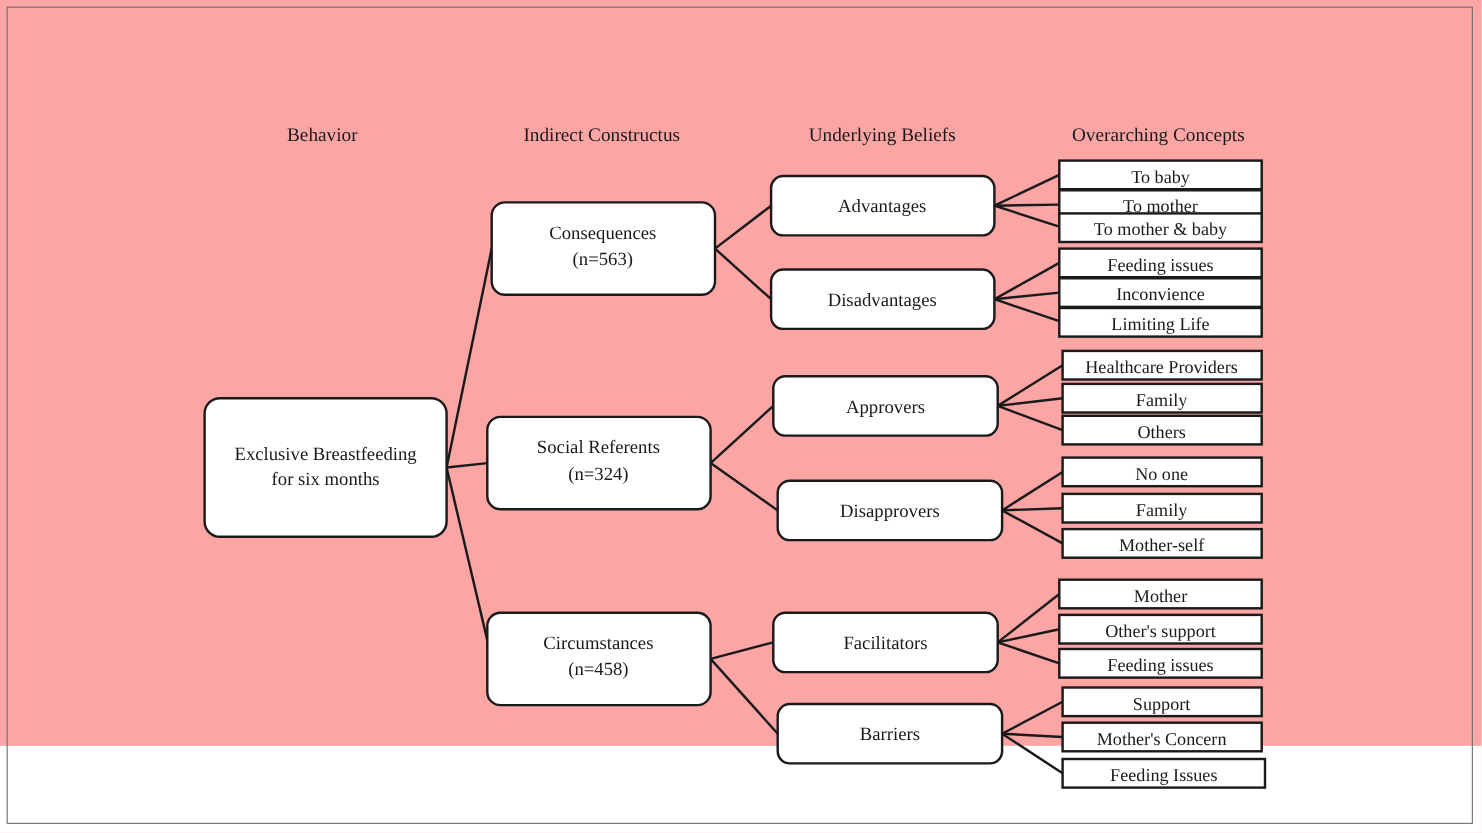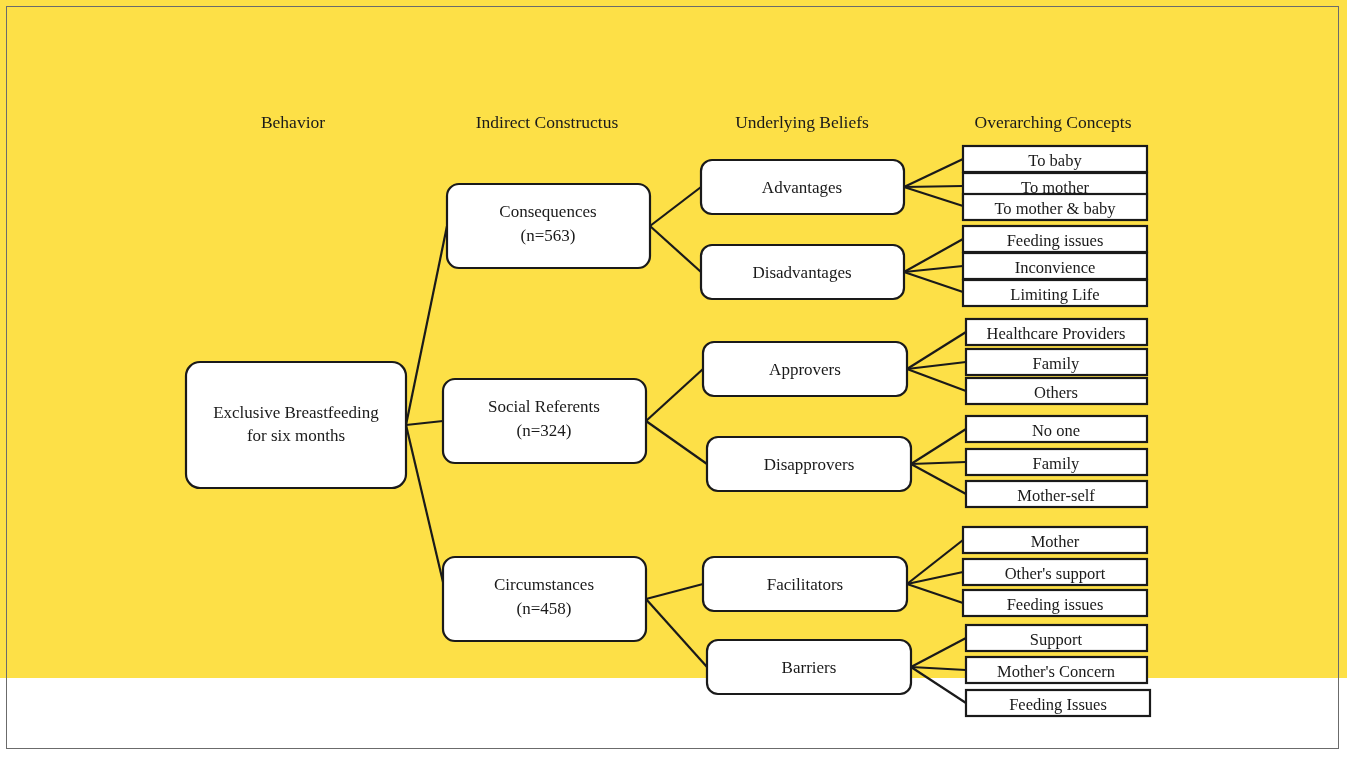--- a/index.html
+++ b/index.html
@@ -11,21 +11,21 @@
   body {
     font-family: "Liberation Serif", "DejaVu Serif", serif;
     width: 1347px;
     height: 757px;
     overflow: hidden;
   }
   #figure-root {
     position: relative;
     width: 1347px;
     height: 678px;
-    background: #fde047;
+    background: #fca5a5;
     box-sizing: border-box;
   }
   .figure-frame {
     position: absolute;
     left: 6px;
     top: 6px;
     width: 1333px;
     height: 743px;
     border: 1.5px solid #6b6b6b;
     box-sizing: border-box;

